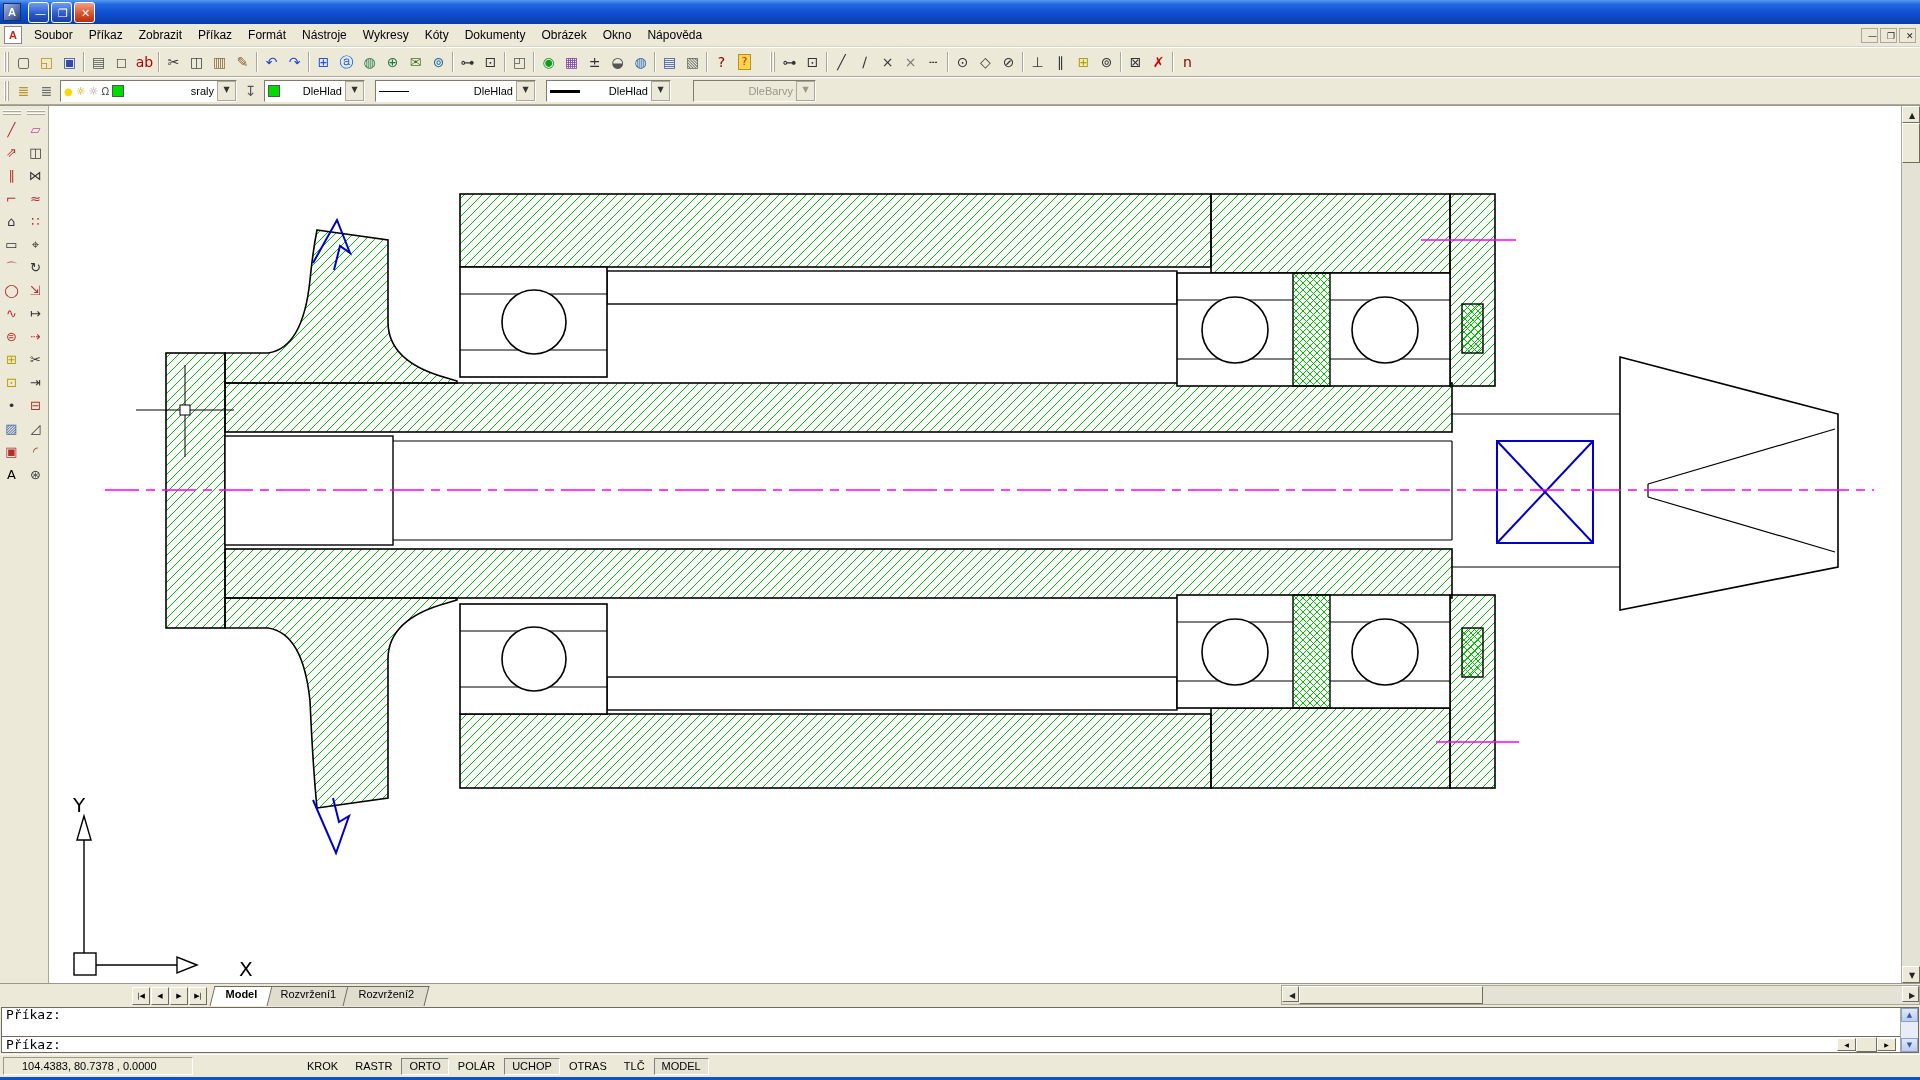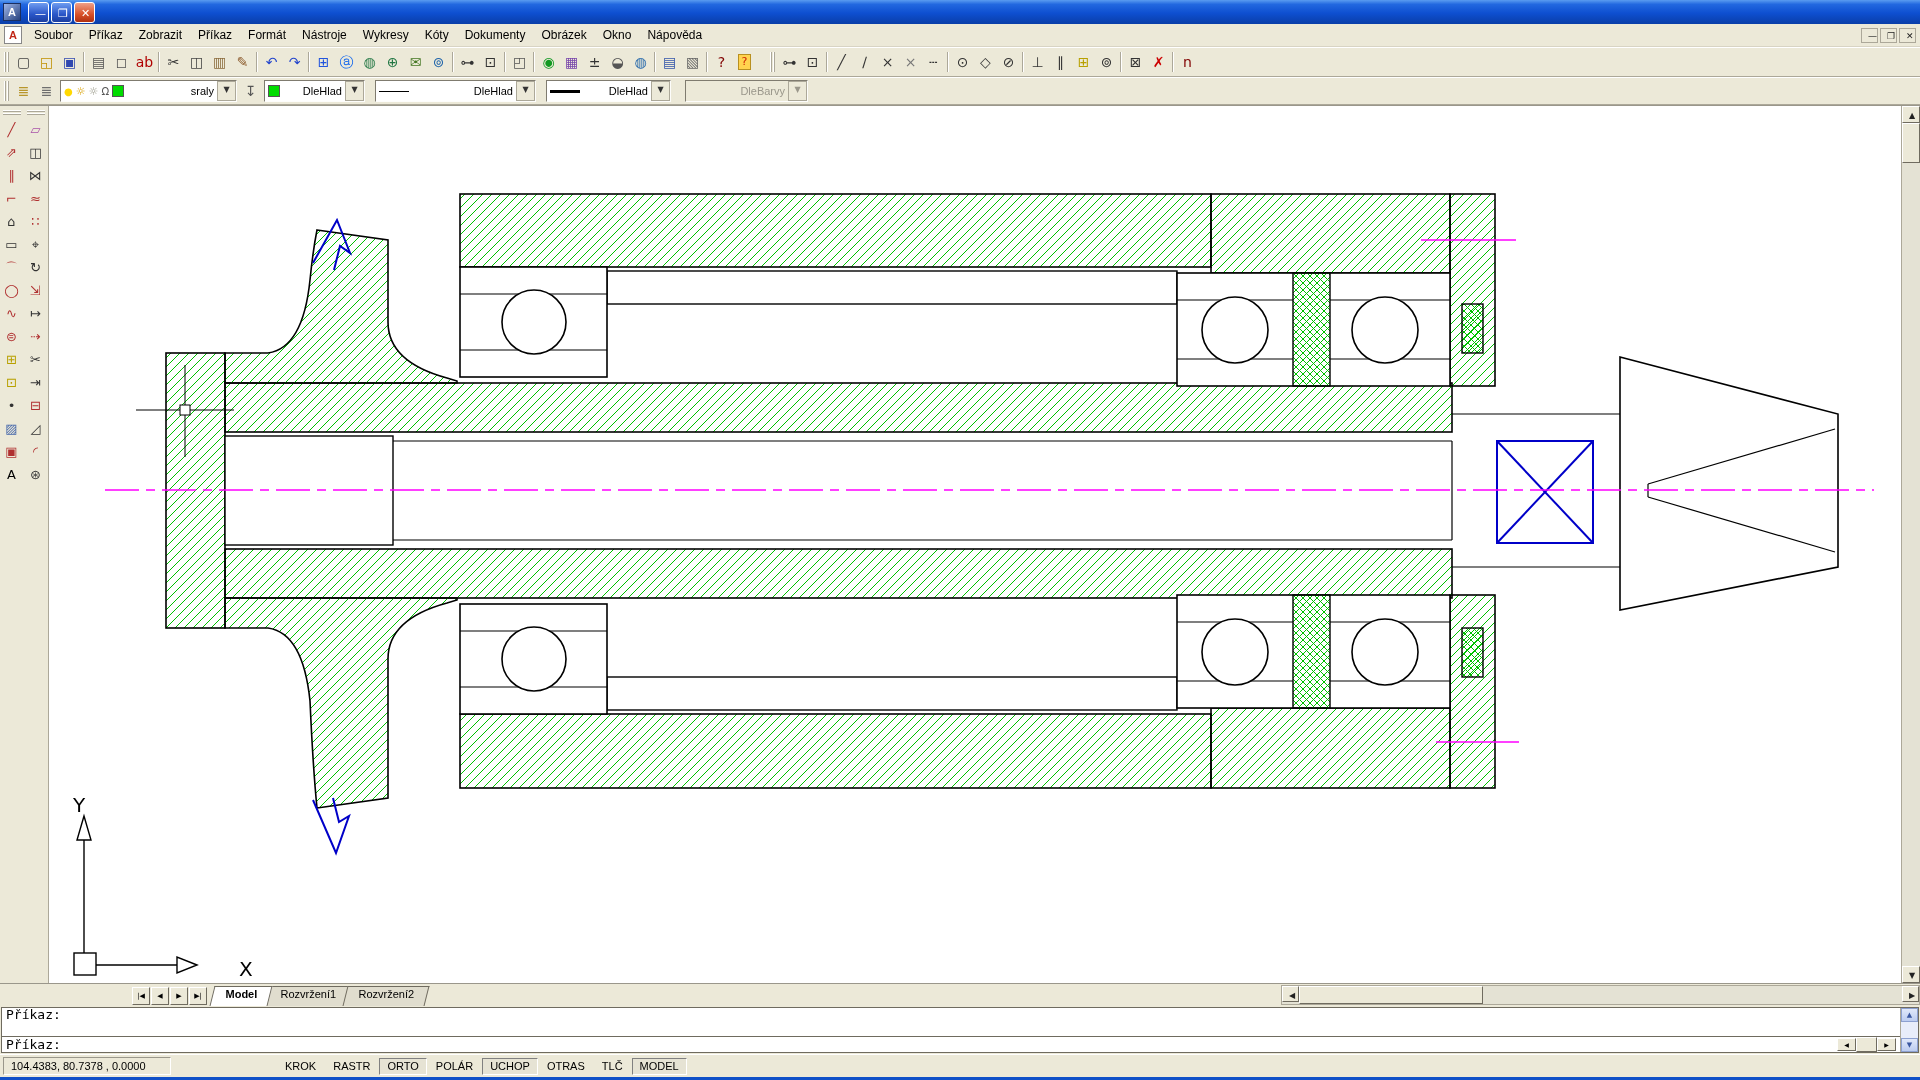--- a/index.html
+++ b/index.html
@@ -111,21 +111,21 @@
   .cmdmini .mth{width:19px;height:13px;background:#ECE9D8;border:1px solid;border-color:#fff #6F6B5F #6F6B5F #fff;}
   .cmdvs{width:17px;flex:0 0 17px;border-left:1px solid #ACA899;display:flex;flex-direction:column;
     background:#E8EDFA;}
   .xpbtn{height:14px;background:linear-gradient(180deg,#E0E8FA,#BCCCF0);border:1px solid #8CA0D0;
     color:#3A57A0;font-size:7px;line-height:12px;text-align:center;padding:0;}
   .cmdvs .vfill{flex:1;}
 
   
   .statusbar{height:22px;flex:0 0 22px;background:#ECE9D8;display:flex;align-items:center;
     border-top:1px solid #fff;border-bottom:3px solid #1050C8;padding:0 3px;font-size:11px;}
-  .coordbox{width:152px;height:16px;line-height:16px;padding:0 7px;
+  .coordbox{width:152px;height:16px;line-height:16px;padding:0 18px;
     border:1px solid;border-color:#9A978B #fff #fff #9A978B;}
   .togglegap{width:106px;flex:0 0 106px;}
   .toggle{height:17px;padding:0 7px;border:1px solid transparent;background:transparent;
     font-size:11px;font-family:"Liberation Sans",sans-serif;}
   .toggle.pressed{border-color:#808080 #fff #fff #808080;background:#E6E3D4;}
 </style>
 </head>
 <body>
 
 <div class="titlebar">
@@ -545,21 +545,21 @@
   <div class="dd" style="width:156px;margin-left:8px">
     <span class="lt-sample"></span>
     <span class="ddtext">DleHlad</span>
     <span class="arrow tglyph">▼</span>
   </div>
   <div class="dd" style="width:120px;margin-left:8px">
     <span class="lw-sample"></span>
     <span class="ddtext">DleHlad</span>
     <span class="arrow tglyph">▼</span>
   </div>
-  <div class="dd disabled" style="width:118px;margin-left:12px">
+  <div class="dd disabled" style="width:118px;margin-left:20px">
     <span class="ddtext">DleBarvy</span>
     <span class="arrow tglyph" style="color:#9A978B">▼</span>
   </div>
 </div>
 
 <div class="main">
 
   <div class="lefttools">
     <div class="toolcol">
       <div class="colgrip"></div>

